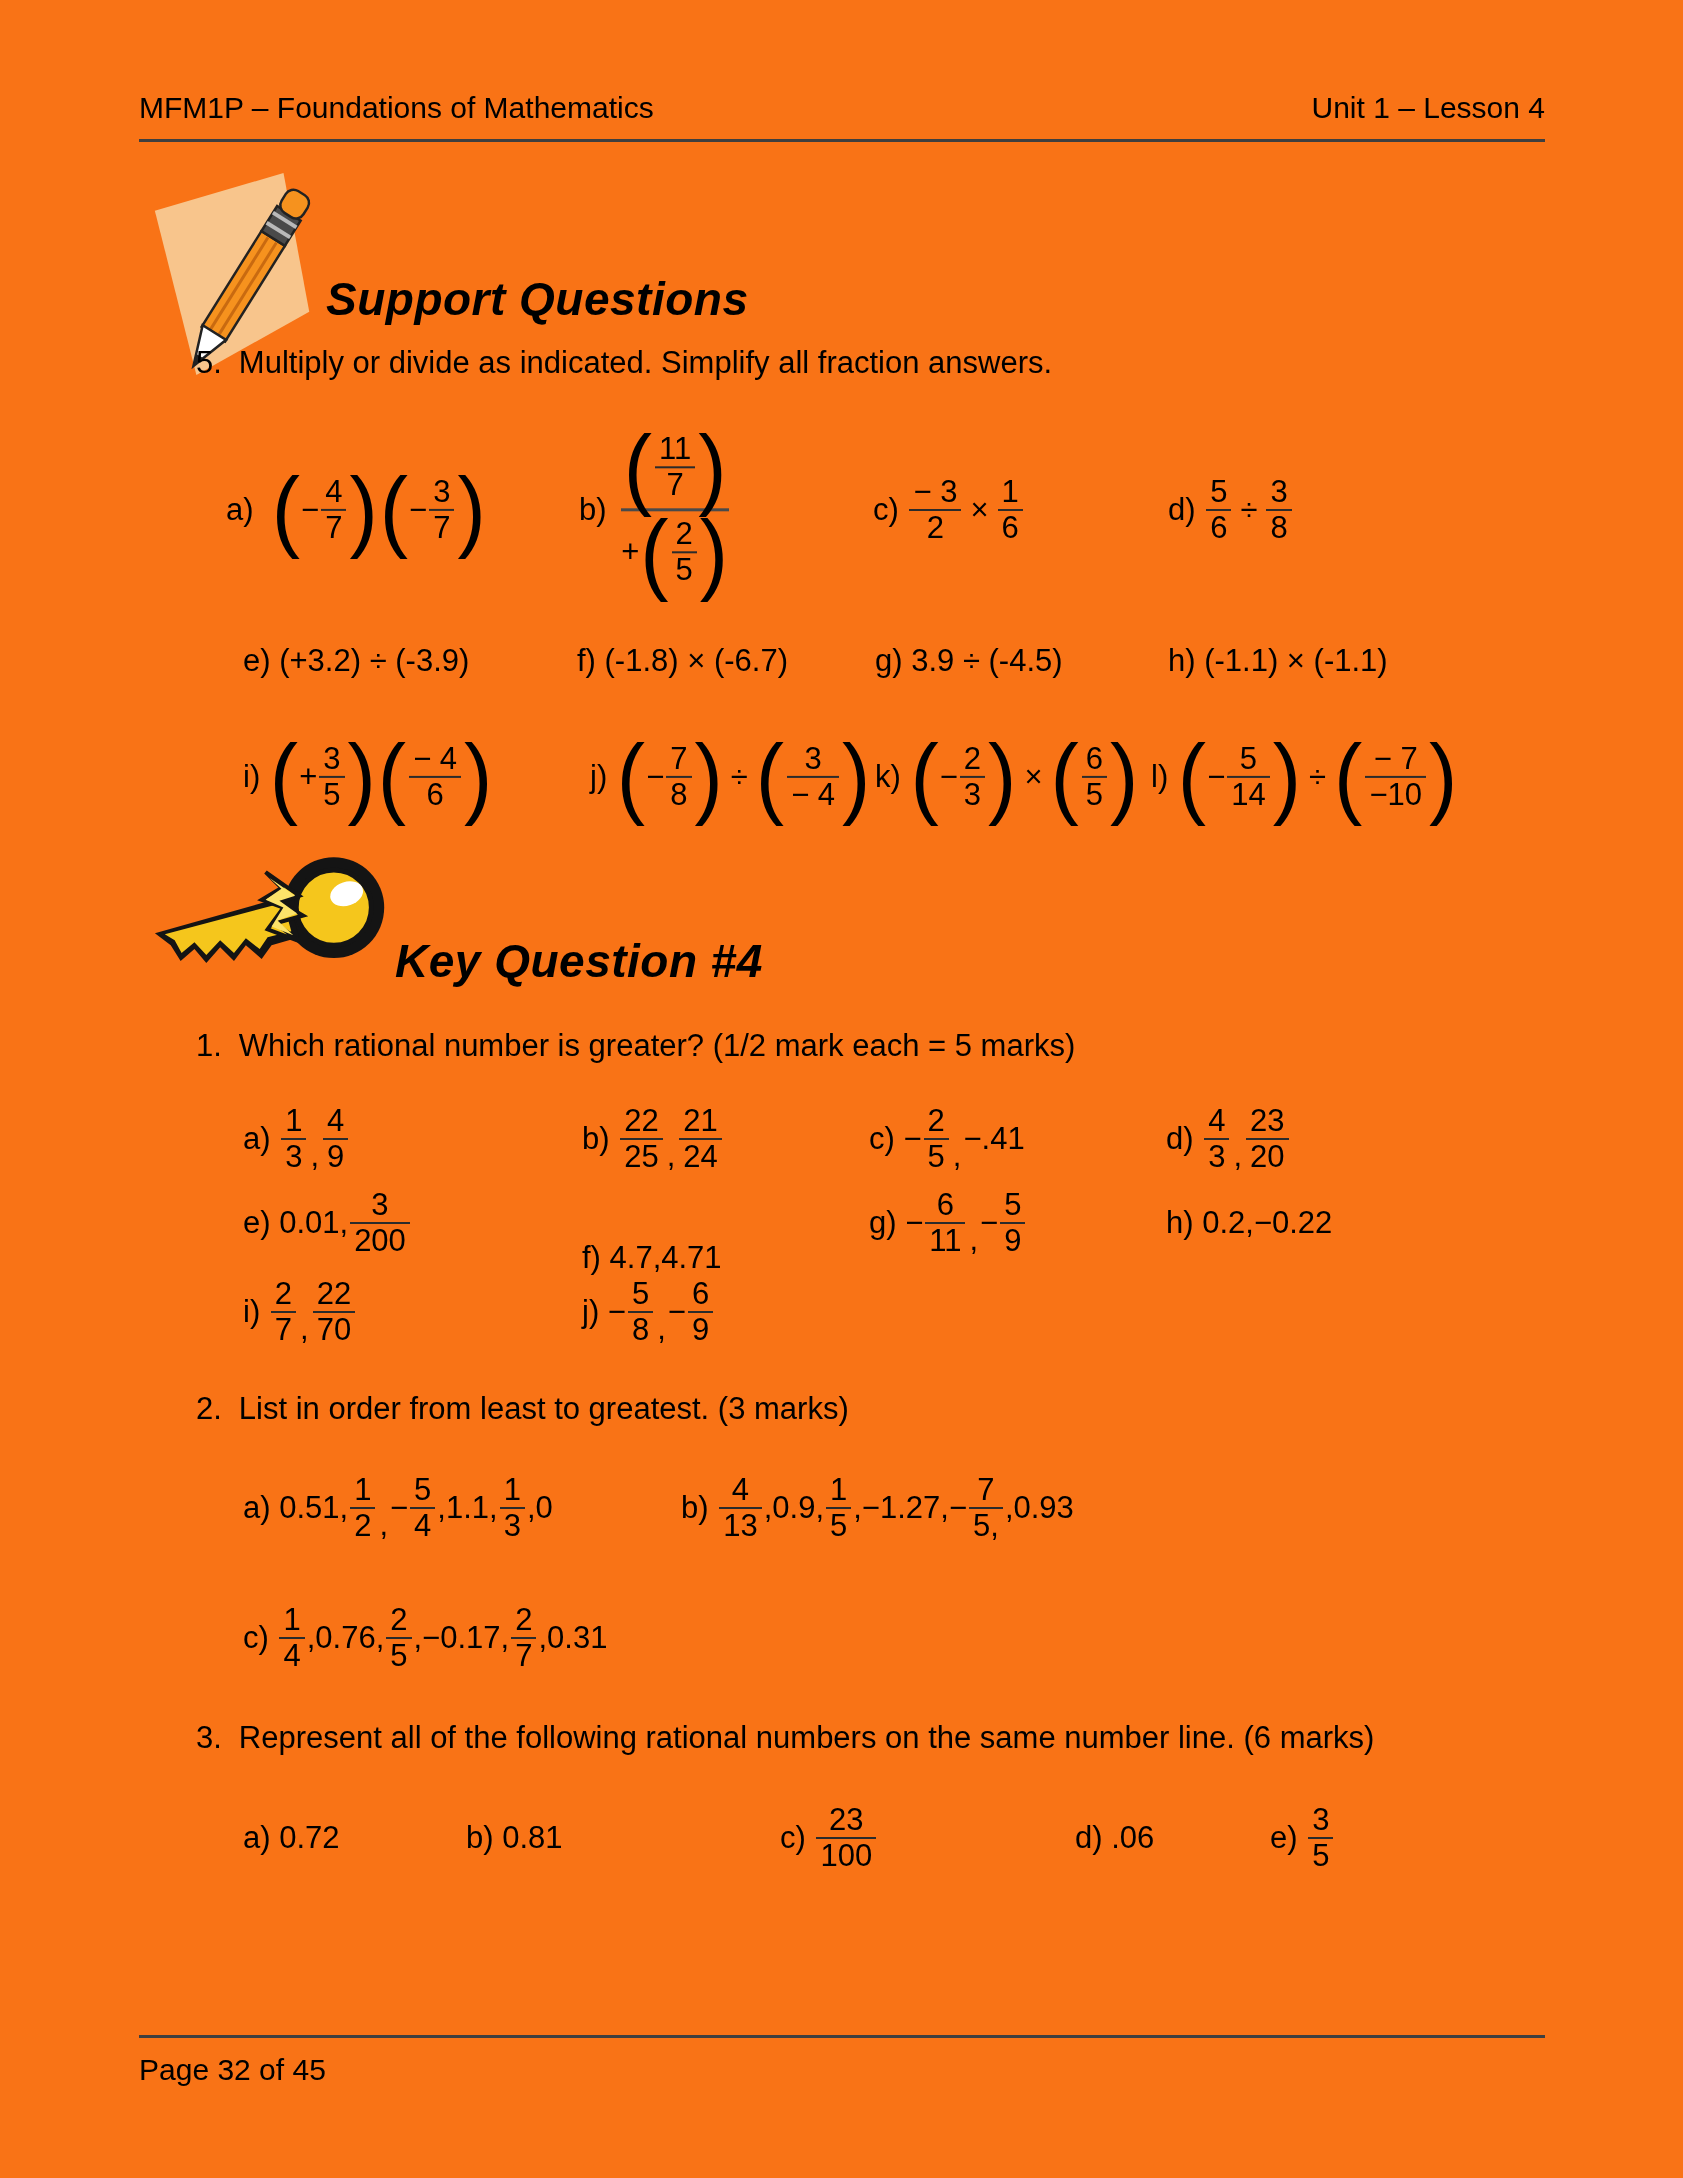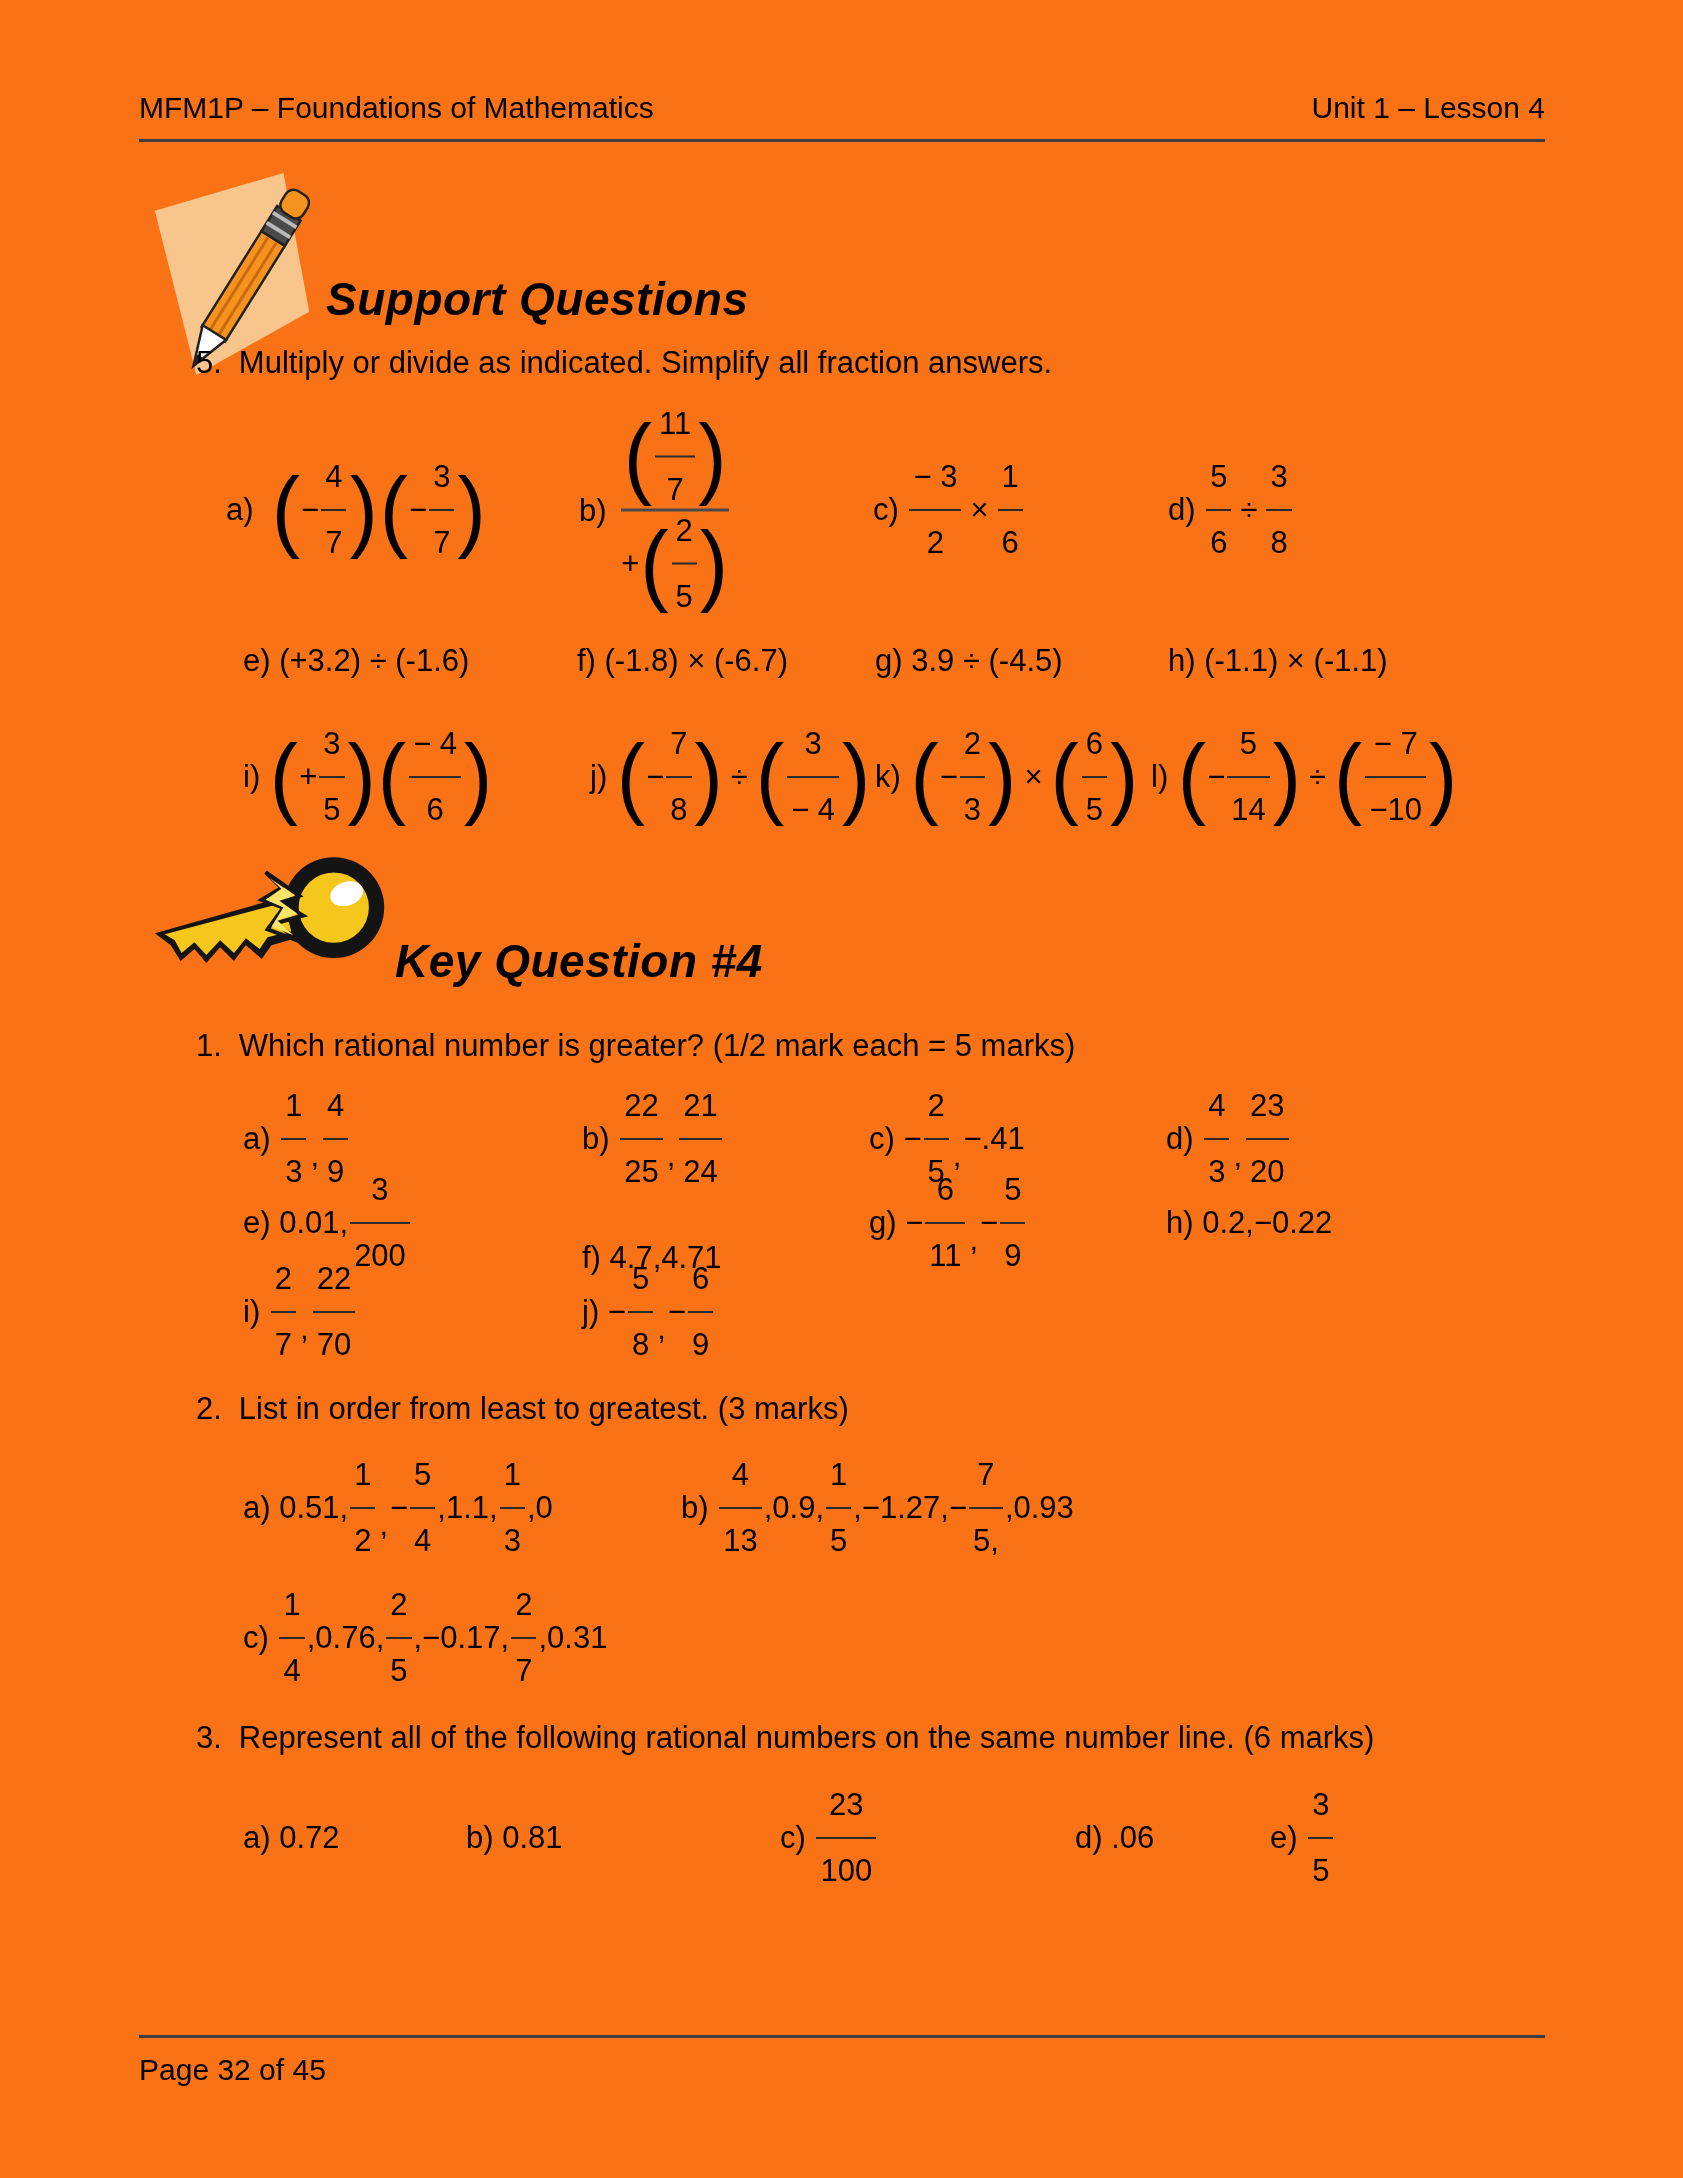--- a/index.html
+++ b/index.html
@@ -23,21 +23,21 @@
   .key-h{left:388px;top:927px;}
 
   
   .qline{position:absolute;font-size:31px;display:flex;}
   .qline .qnum{margin-right:17px;}
 
   
   .expr{position:absolute;display:flex;align-items:center;font-size:31px;transform:translateY(-50%);}
   .expr .txt{white-space:pre;}
   .expr .op{margin:0 7px;}
-  .frac{display:inline-flex;flex-direction:column;align-items:center;margin:0 2px;gap:15px;}
+  .frac{display:inline-flex;flex-direction:column;align-items:center;margin:0 2px;}
   .frac .num,.frac .den{line-height:34px;padding:0 4px;white-space:pre;}
   .frac .bar{align-self:stretch;height:2px;background:#2b2b2b;}
   .paren{font-size:85px;line-height:0.92;font-weight:300;transform:scaleY(1.05);padding:0 1px;}
   .comma{transform:translateY(17px);margin:0 2px;}
   .cfrac{display:inline-flex;flex-direction:column;align-items:center;margin-left:6px;}
   .cfrac .cnum,.cfrac .cden{display:flex;align-items:center;}
   .cfrac .cbar{align-self:stretch;height:3px;background:#4a4a4a;margin:2px 0;}
 
   .icon{position:absolute;}
   .pencil-icon{left:139px;top:161px;}
@@ -143,21 +143,21 @@
       </span>
       <span class="op">÷</span>
       <span class="frac">
         <span class="num">3</span>
         <span class="bar"></span>
         <span class="den">8</span>
       </span>
     </div>
 
   <div class="expr" style="left:243px;top:661px">
-      <span class="txt">e) (+3.2) ÷ (-1.6)</span>
+      <span class="txt">e) (+3.2) ÷ (-3.9)</span>
     </div>
   <div class="expr" style="left:577px;top:661px">
       <span class="txt">f) (-1.8) × (-6.7)</span>
     </div>
   <div class="expr" style="left:875px;top:661px">
       <span class="txt">g) 3.9 ÷ (-4.5)</span>
     </div>
   <div class="expr" style="left:1168px;top:661px">
       <span class="txt">h) (-1.1) × (-1.1)</span>
     </div>

